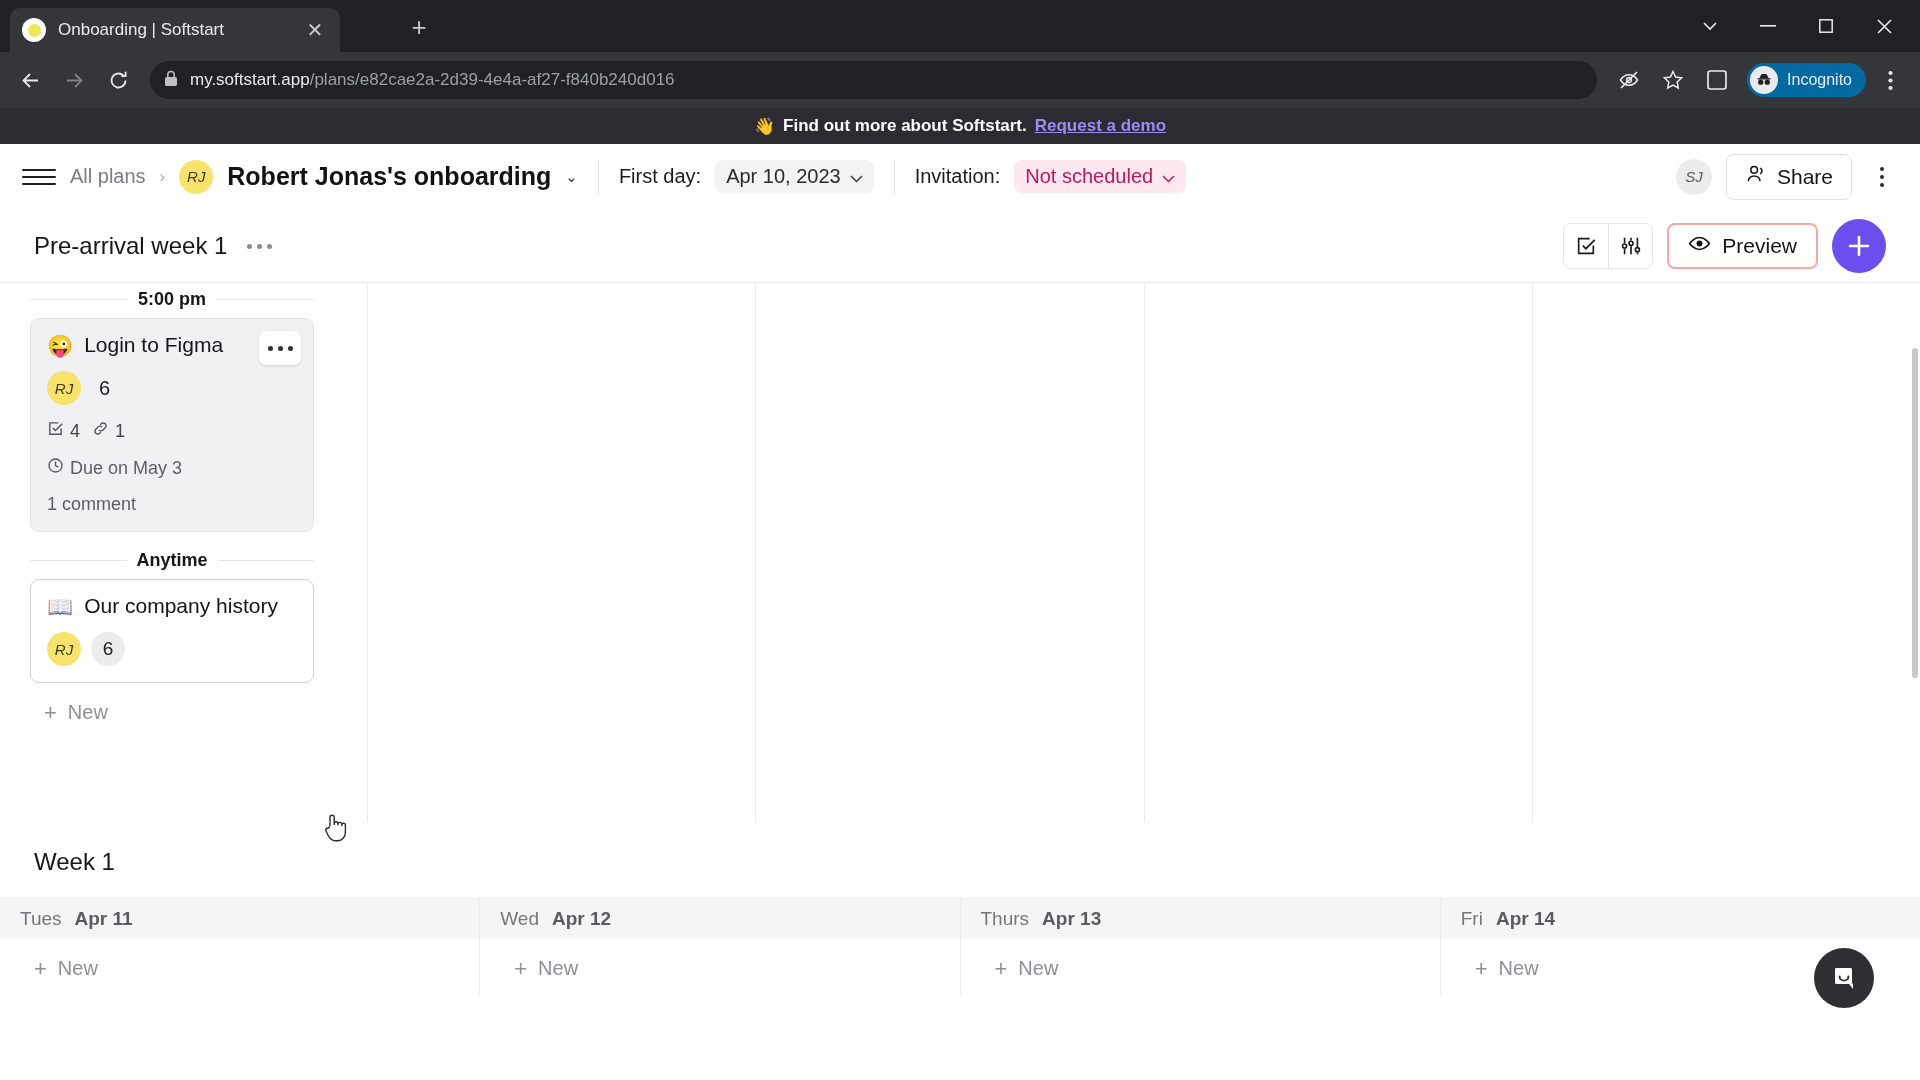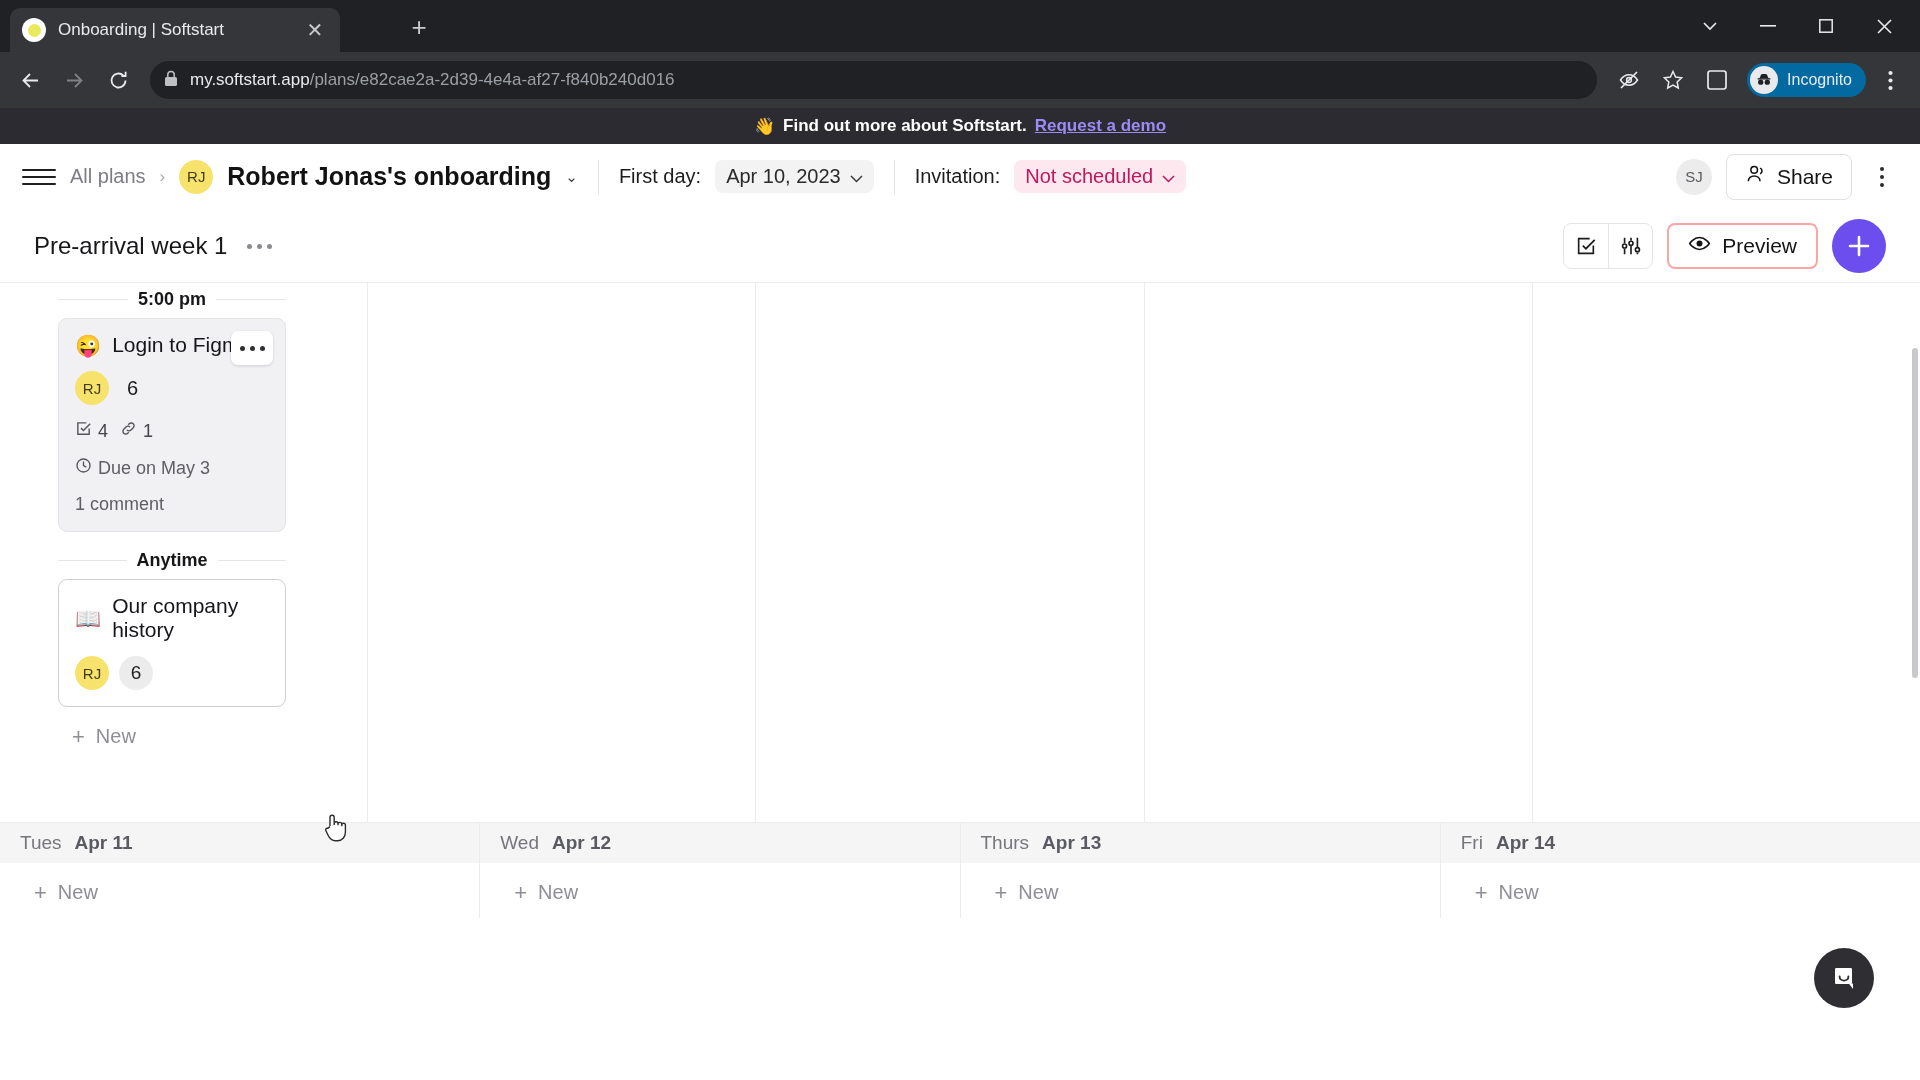--- a/index.html
+++ b/index.html
@@ -53,21 +53,21 @@
   .promo a { color: #9d8bf5; text-decoration: underline; font-weight: bold; }
 
   .apphead {
     height: 66px; background: #fff; display: flex; align-items: center; padding: 0 22px; gap: 14px;
     flex: 0 0 auto; border-bottom: 1px solid #fff;
   }
   .hamburger { width: 34px; height: 34px; display: flex; flex-direction: column; justify-content: center; gap: 5px; }
   .hamburger span { display: block; height: 2px; background: #1f1f1f; border-radius: 2px; }
   .crumb { color: #7c7c84; font-size: 20px; }
   .crumb-sep { color: #a8a8b0; font-size: 17px; }
-  .avatar { border-radius: 50%; display: flex; align-items: center; justify-content: center; font-size: 15px; color: #3f3a1e; flex: 0 0 auto; }
+  .avatar { border-radius: 50%; display: flex; align-items: center; justify-content: center; font-size: 15px; color: #3f3a1e; flex: 0 0 auto; font-style: italic; }
   .av-rj { width: 34px; height: 34px; background: #f7e36b; }
   .av-sj { width: 36px; height: 36px; background: #ececed; color: #5a5a60; }
   .plan-title { font-size: 25px; font-weight: bold; color: #121212; }
   .chev { color: #3b3b3b; font-size: 15px; }
   .vdiv { width: 1px; height: 34px; background: #e3e3e6; margin: 0 6px; }
   .metalabel { font-size: 20px; color: #1c1c1c; }
   .pill { border-radius: 8px; padding: 5px 11px; font-size: 20px; display: inline-flex; align-items: center; gap: 9px; }
   .pill-gray { background: #f3f3f4; color: #2a2a2a; }
   .pill-pink { background: #fde8ef; color: #c2185b; }
   .share-btn {
@@ -93,21 +93,21 @@
   .fab { width: 54px; height: 54px; border-radius: 50%; background: #6c4ded; display: flex; align-items: center; justify-content: center; }
 
   
   .board { flex: 1; position: relative; overflow: hidden; }
   .week-grid { display: flex; border-top: 1px solid #ececee; }
   .col { flex: 1; min-width: 0; border-right: 1px solid #ececee; }
   .col:last-child { border-right: none; }
   .col-first { flex: 0 0 368px; }
 
   .daysplit { height: 533px; position: relative; }
-  .cards { width: 344px; padding: 0 58px; }
+  .cards { width: 344px; padding: 0 30px; }
 
   .time-div { display: flex; align-items: center; gap: 10px; margin: 6px 0 8px; }
   .time-div .line { flex: 1; height: 1px; background: #e6e6e9; }
   .time-div .t { font-size: 18px; font-weight: bold; color: #17171a; }
 
   .card { border-radius: 9px; padding: 14px 16px 16px; position: relative; }
   .card-hover { background: #f1f1f3; border: 1px solid #e4e4e7; }
   .card-plain { background: #fff; border: 1px solid #cfcfd4; }
   .card-title { display: flex; align-items: center; gap: 11px; font-size: 21px; color: #15151a; }
   .emoji { font-size: 21px; line-height: 1; }
@@ -446,20 +446,21 @@
             <div class="daysplit"></div>
           </div>
         <div class="col">
             <div class="daysplit"></div>
           </div>
         <div class="col">
             <div class="daysplit"></div>
           </div>
       </div>
 
+      <div class="week-label">Week 1</div>
 
       <div class="week-grid">
 
         <div class="col">
           <div class="dayhead dayhead-light">
             <span class="dow">Tues</span>
             <span class="date">Apr 11</span>
           </div>
           <div class="daybody">
             <div class="newrow" style="padding-top:4px">

